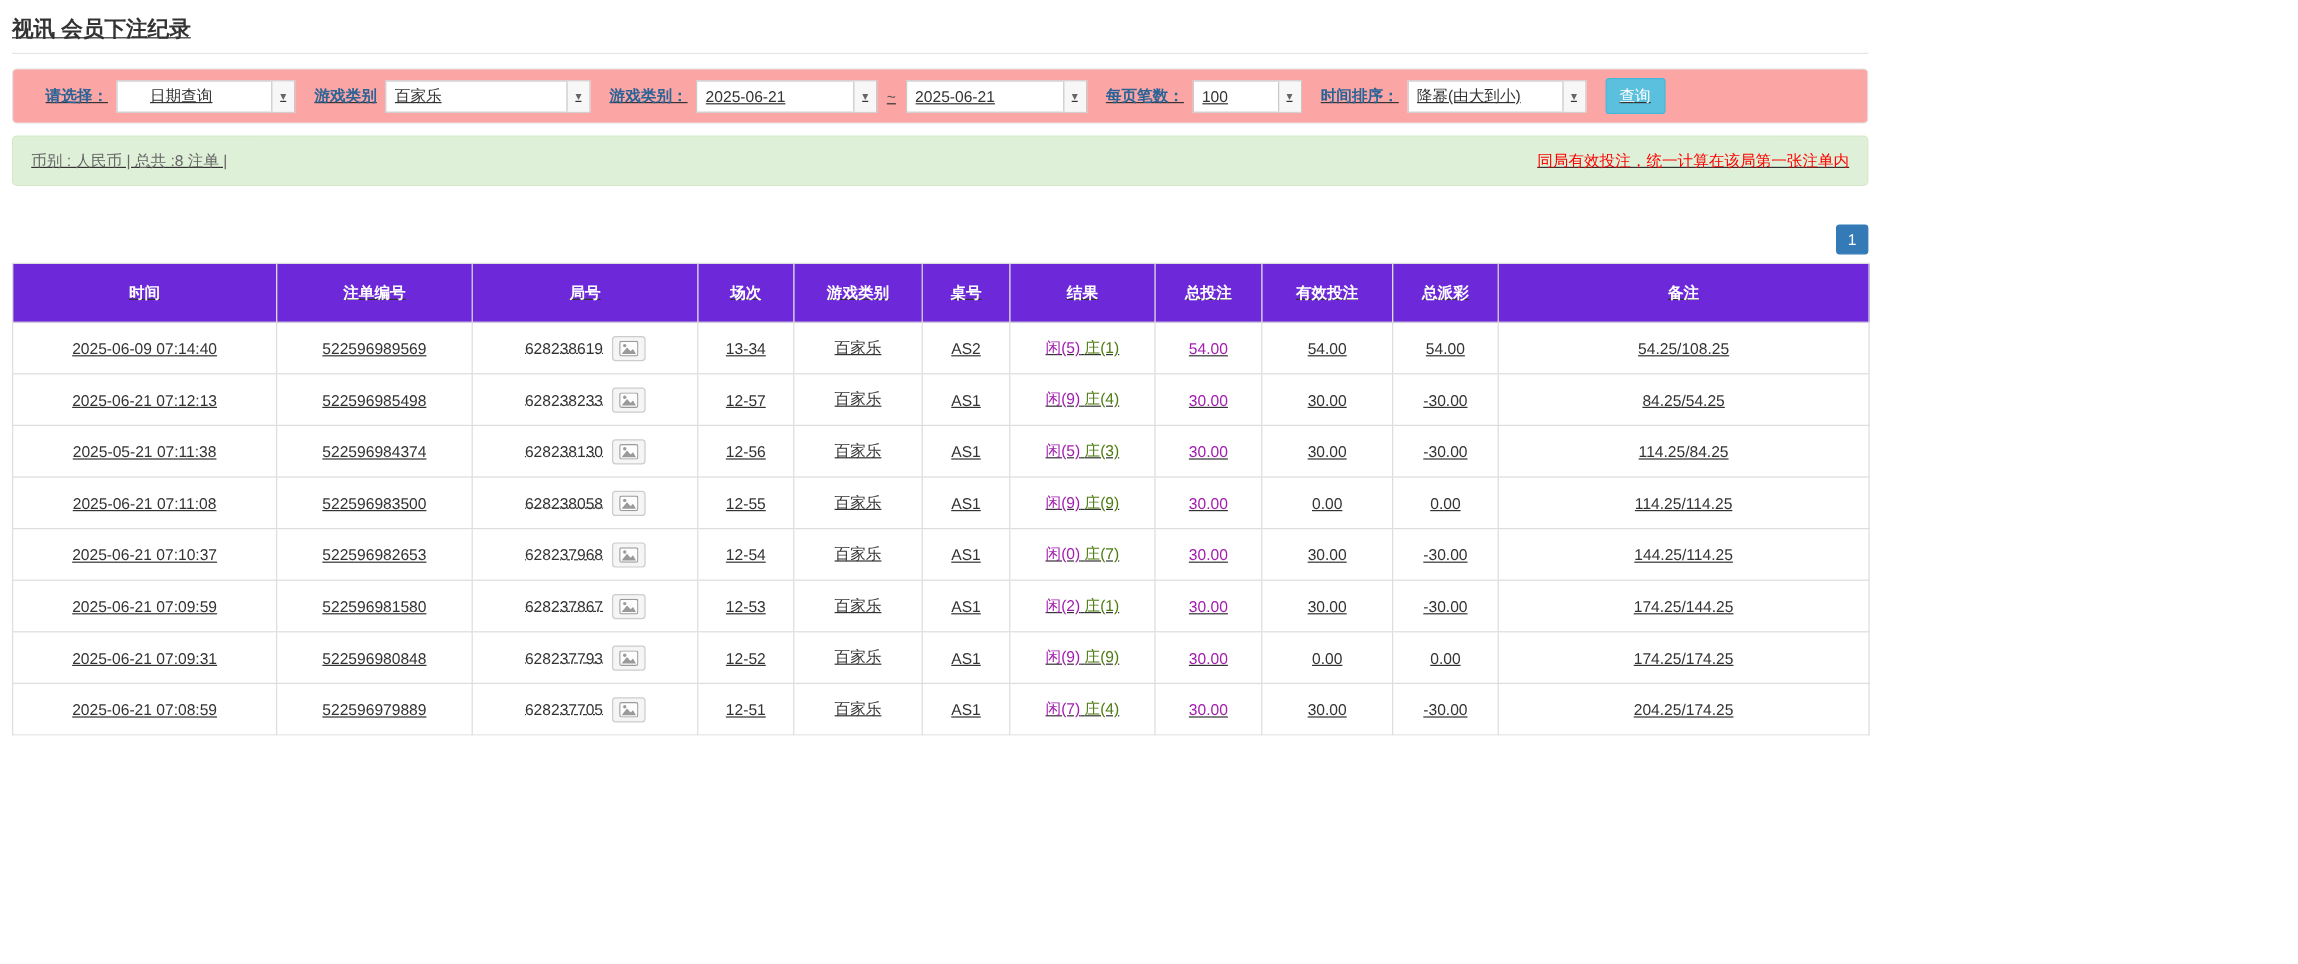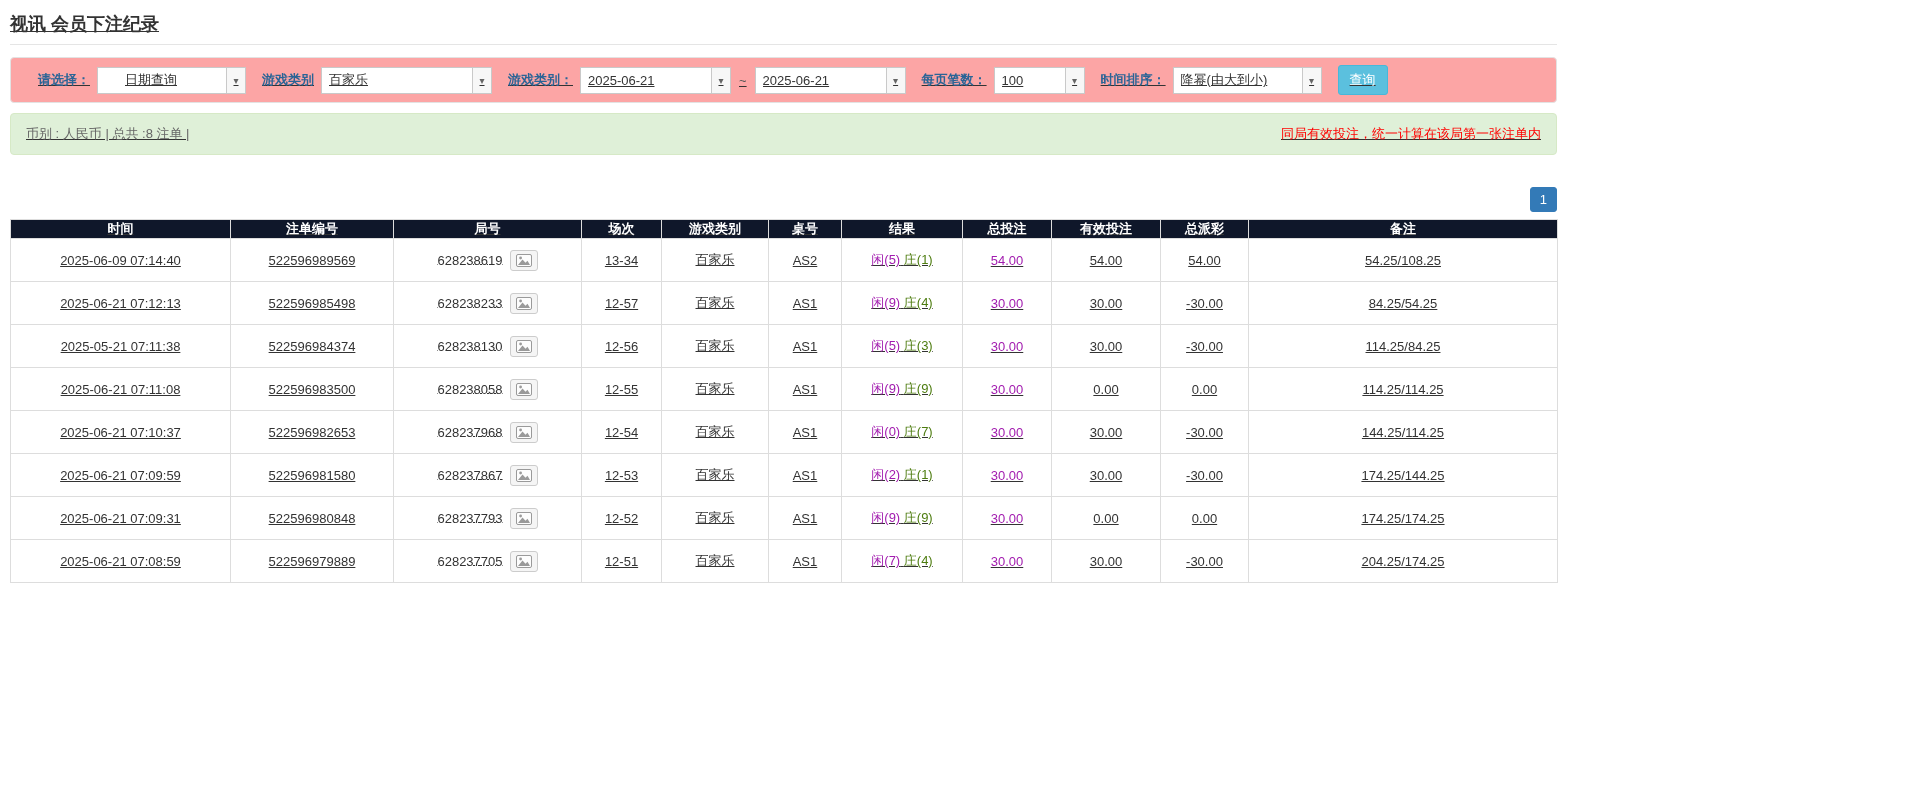--- a/index.html
+++ b/index.html
@@ -110,25 +110,25 @@
   }
 
   
   table.records {
     width: 1547px;
     border-collapse: collapse;
     table-layout: fixed;
     font-size: 13px;
   }
   table.records th {
-    background: #0f172a;
+    background: #6d28d9;
     color: #fff;
     font-weight: bold;
     border: 1px solid #ddd;
-    padding: 0 4px;
+    padding: 15px 4px;
     text-align: center;
   }
   table.records td {
     border: 1px solid #ddd;
     text-align: center;
     padding: 2px 4px;
     height: 43px;
     color: #333;
     background: #fff;
   }

